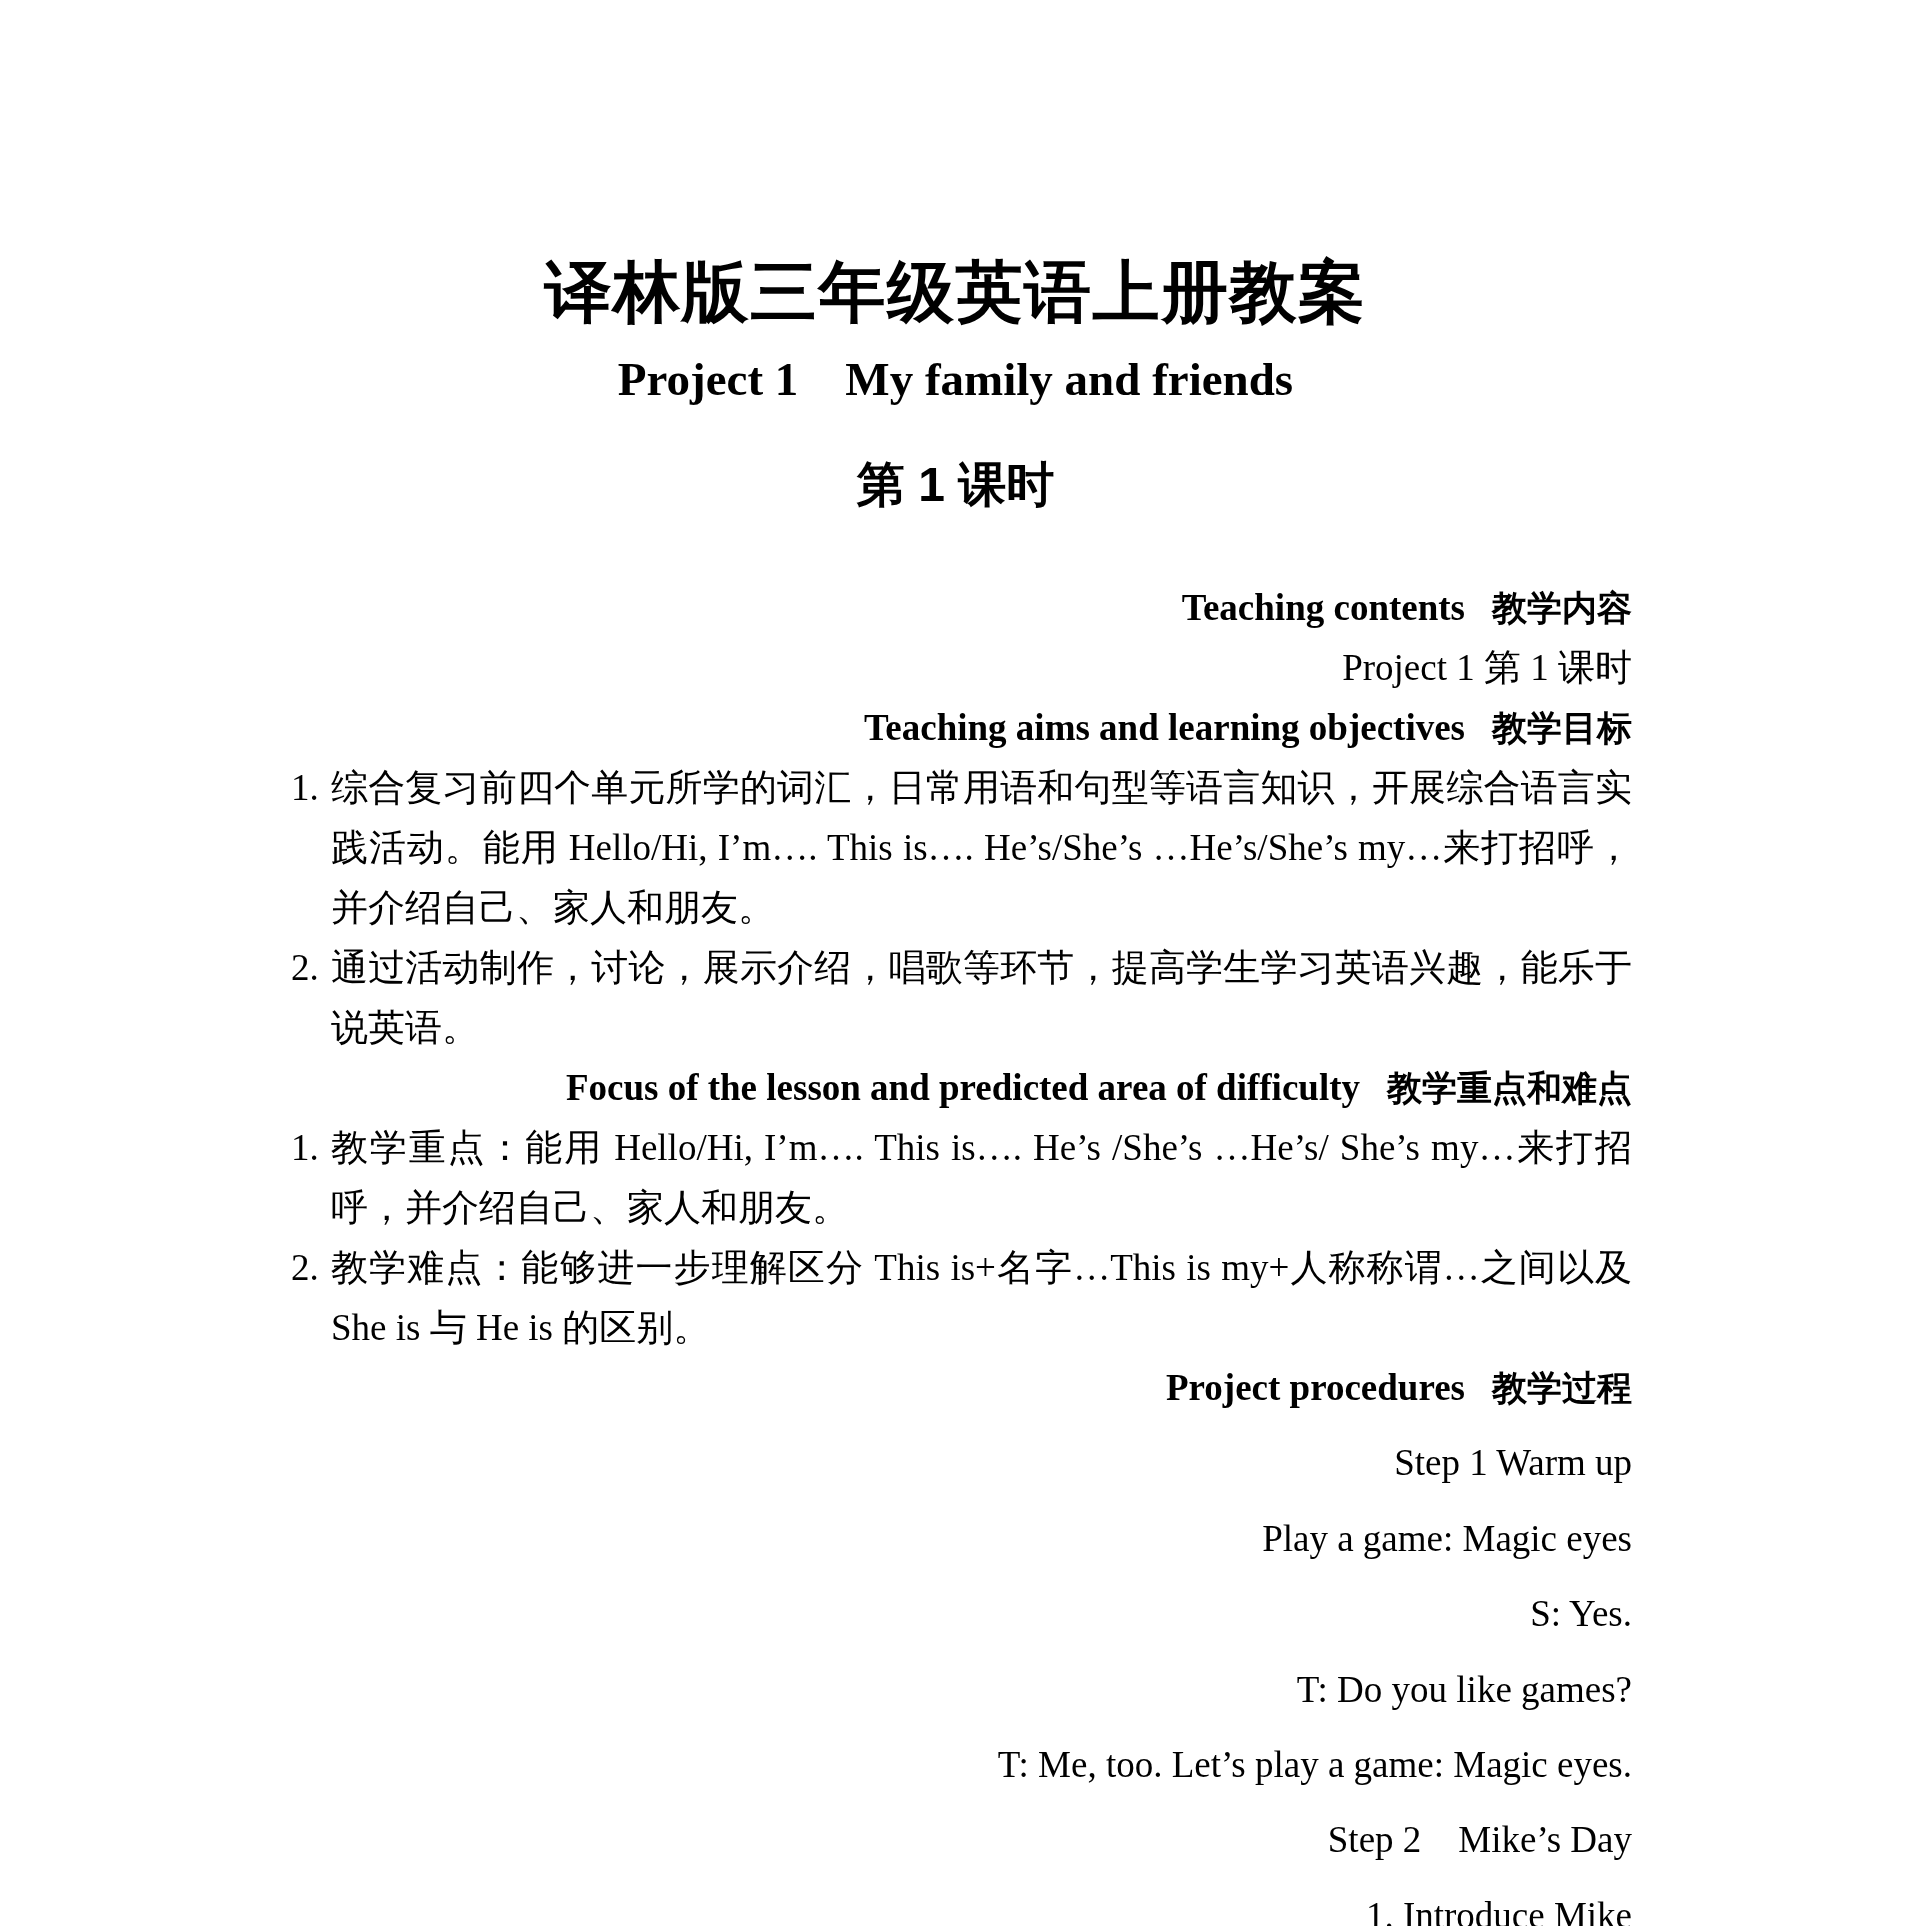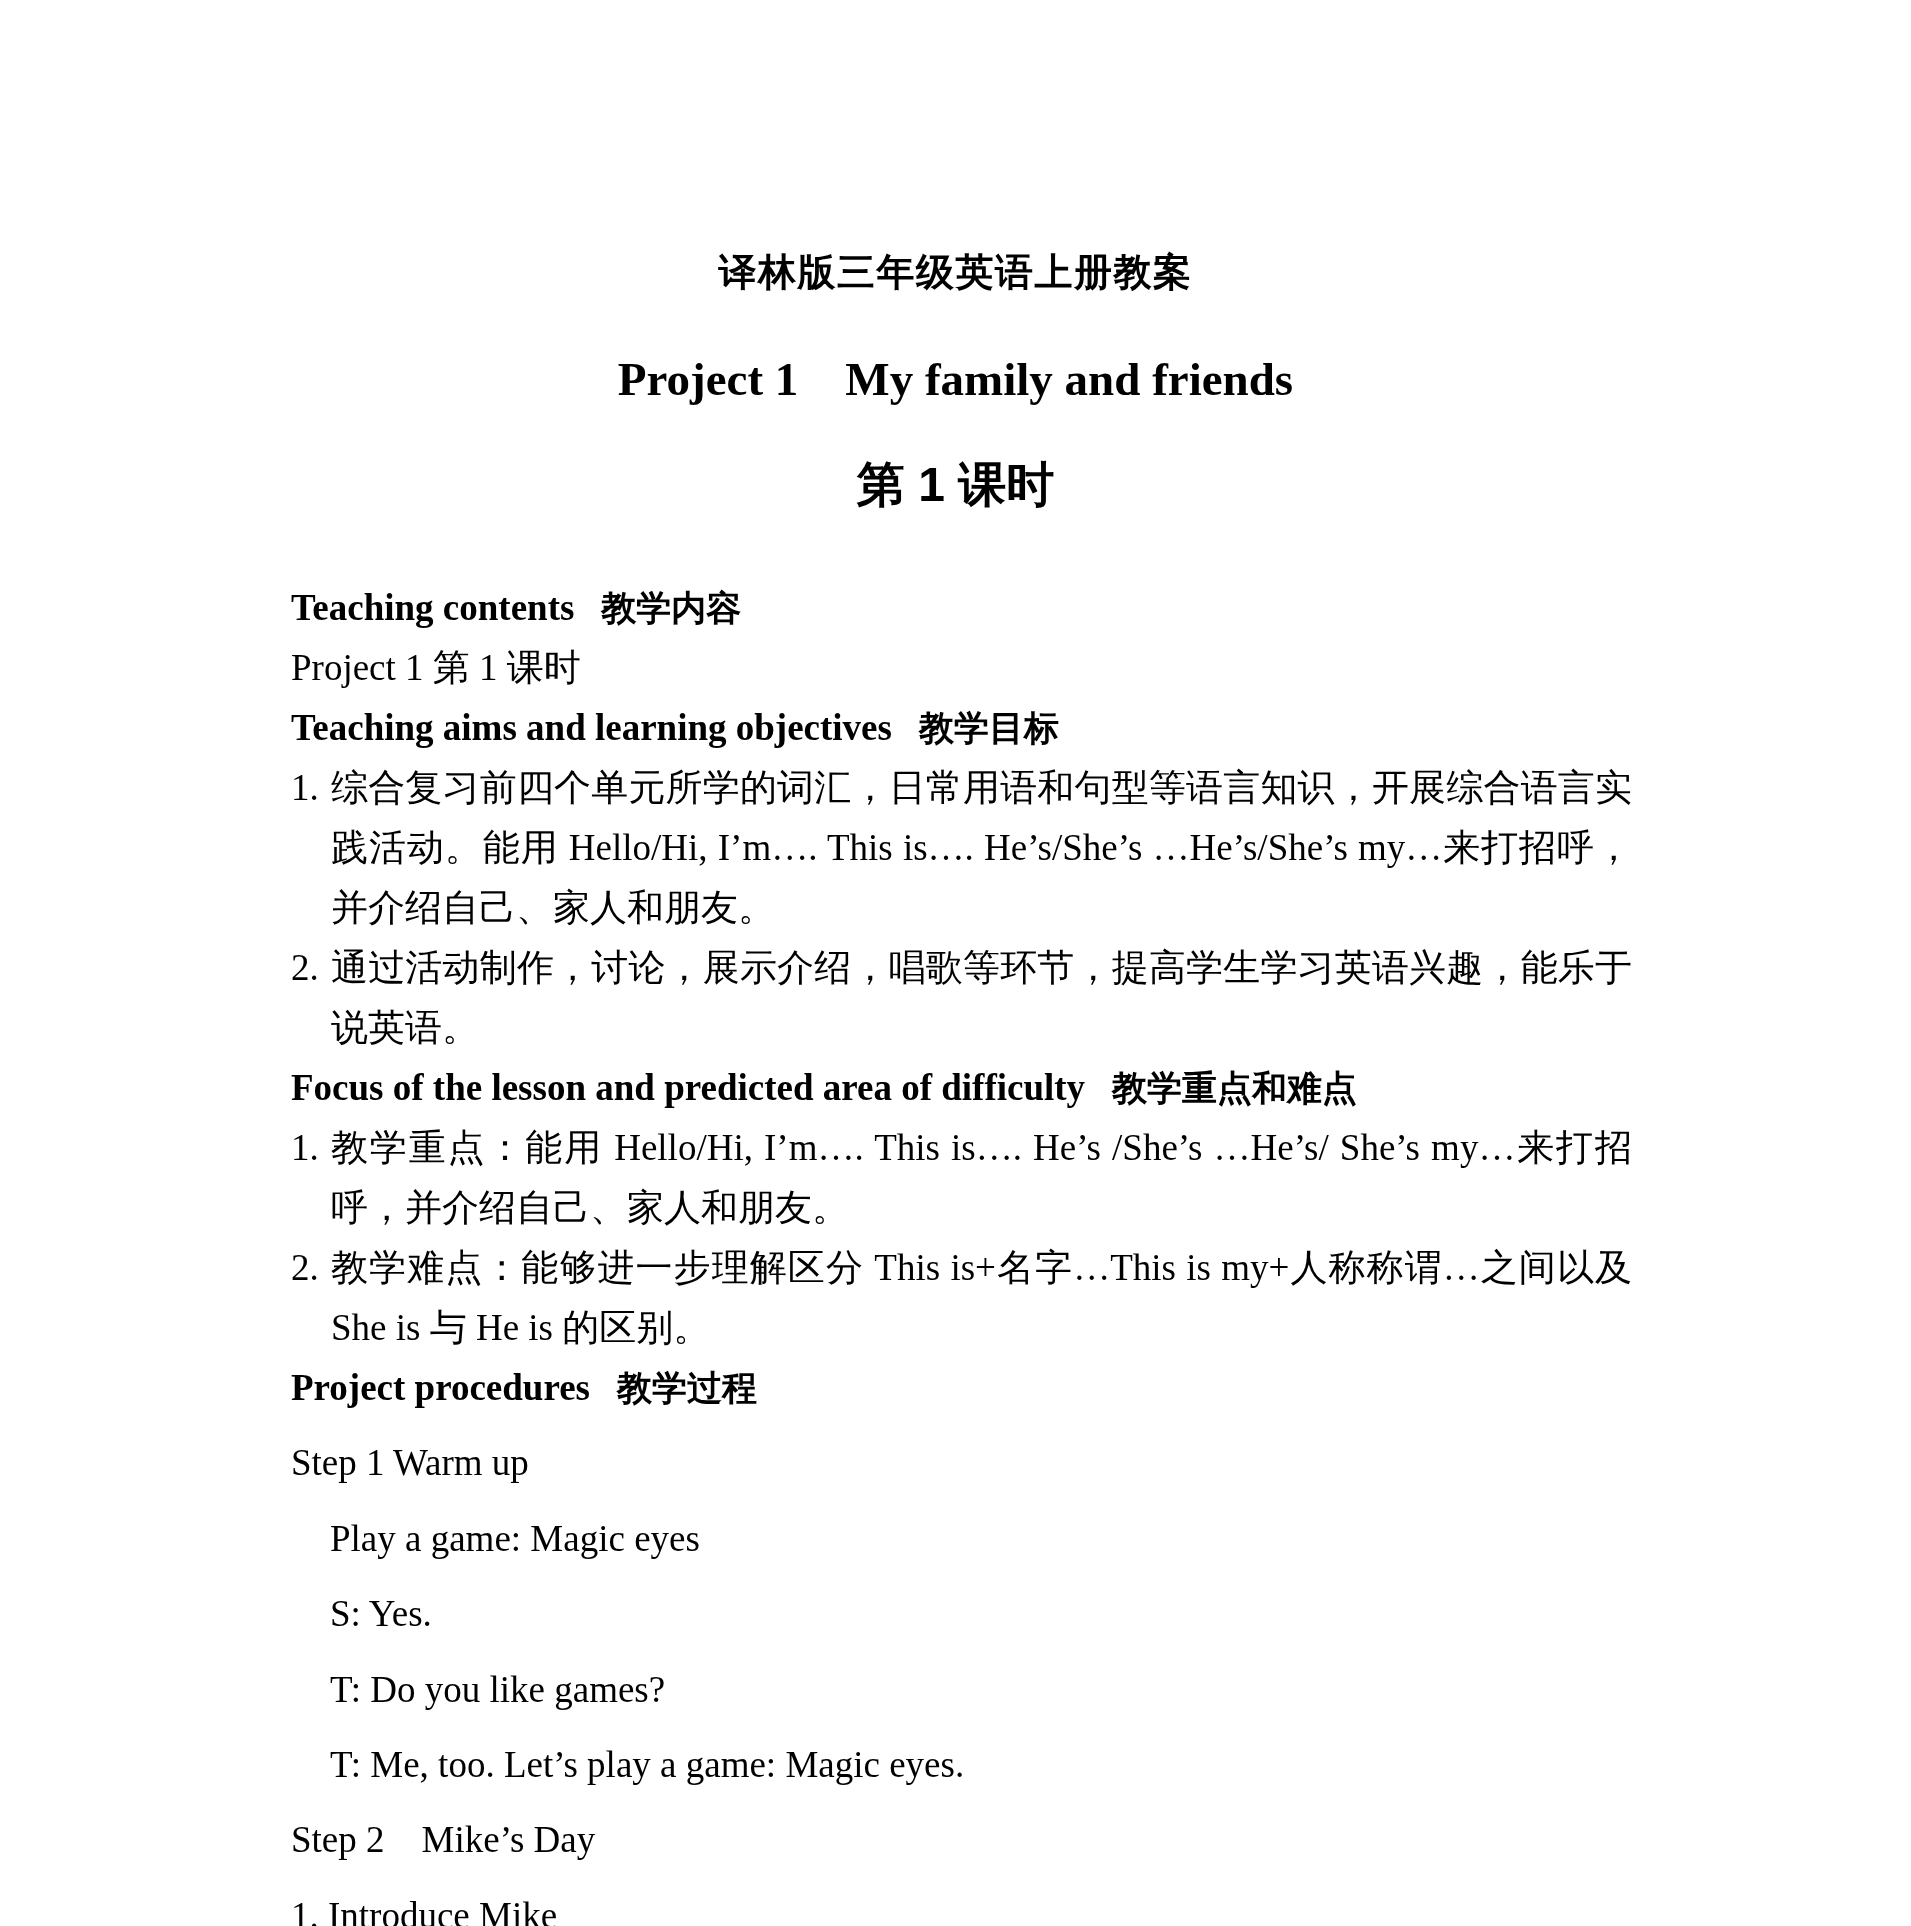--- a/index.html
+++ b/index.html
@@ -24,21 +24,21 @@
     .title-block {
       position: absolute;
       left: 0; width: 1911px;
       text-align: center;
       font-family: Liberation Serif, serif;
     }
     .title-cn {
       top: 247px;
       font-family: "DejaVu Sans", "Liberation Sans", sans-serif;
       font-weight: bold;
-      font-size: 38px;
+      font-size: 67px;
       letter-spacing: 1.5px;
     }
     .title-en {
       top: 352px;
       font-weight: bold;
       font-size: 47px;
     }
     .title-lesson {
       top: 453px;
       font-weight: bold;
@@ -46,21 +46,21 @@
       font-family: Liberation Sans, sans-serif;
     }
     .content {
       position: absolute;
       left: 291px;
       top: 578px;
       width: 1341px;
       font-size: 37px;
       line-height: 60px;
     }
-    .row { white-space: nowrap; }
+    .row { white-space: nowrap; text-align: right; }
     .heading { font-weight: bold; }
     .heading .cn { font-family: "DejaVu Sans", sans-serif; font-weight: bold; font-size: 35px; margin-left: 27px; }
     .list-item {
       position: relative;
       padding-left: 40px;
       text-align: justify;
       white-space: normal;
     }
     .list-item .num {
       position: absolute; left: 0; top: 0;

